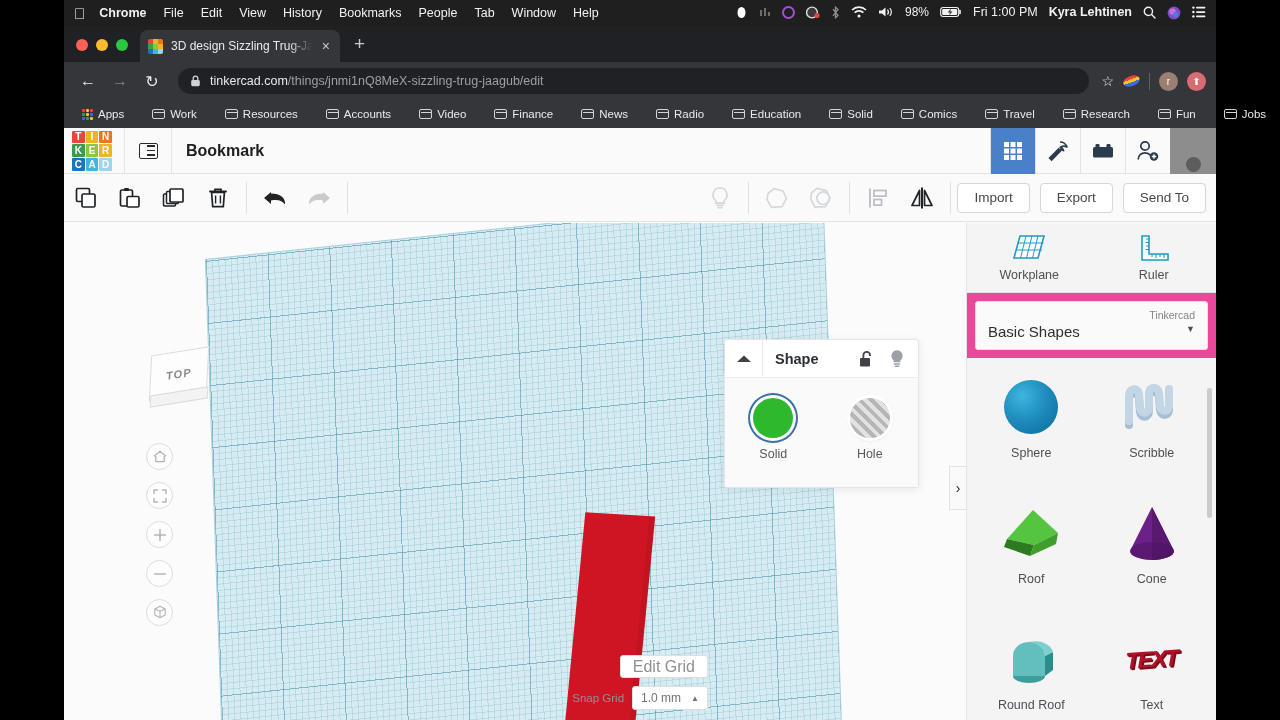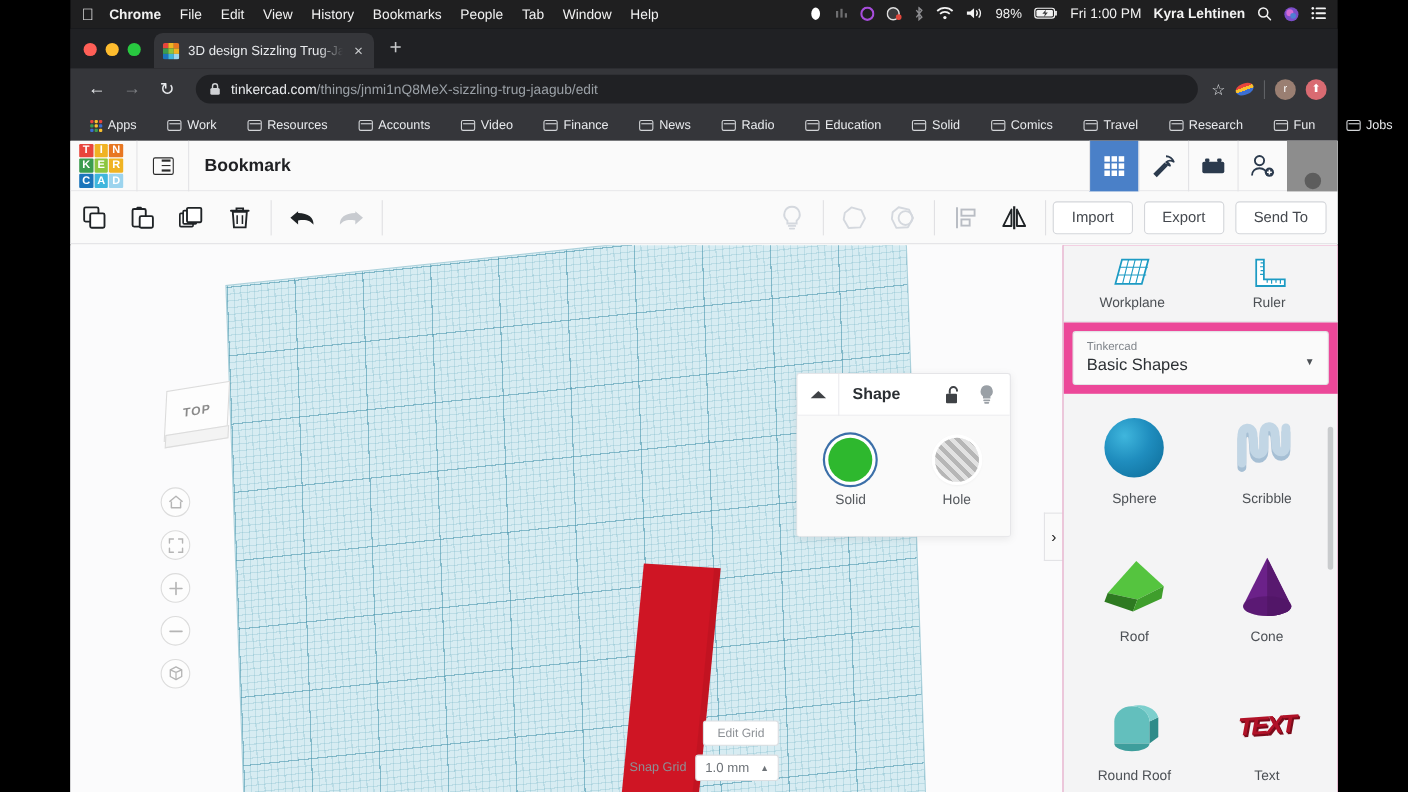--- a/index.html
+++ b/index.html
@@ -138,36 +138,36 @@
   .sp-label { font-size: 12.5px; color: #55595e; }
 
   
   .collapse-tab { position: absolute; right: 250px; top: 338px; width: 17px; height: 44px;
     background: #fafafa; border: 1px solid #e3e3e6; border-right: none;
     display: flex; align-items: center; justify-content: center; font-size: 14px; color: #222; }
 
   
   .gridctl { position: absolute; right: 258px; bottom: 10px; display: flex; flex-direction: column; align-items: flex-end; gap: 8px; }
   .editgrid { height: 23px; padding: 0 12px; border: 1px solid #dcdee1; border-radius: 3px; background: #fff;
-    color: #8d9196; font-size: 11px; display: flex; align-items: center; }
+    color: #8d9196; font-size: 16px; display: flex; align-items: center; }
   .snaprow { display: flex; align-items: center; gap: 8px; }
   .snaplabel { font-size: 11.5px; color: #8d9196; }
   .snapsel { height: 24px; padding: 0 8px; border: 1px solid #dcdee1; border-radius: 3px; background: #fff;
     color: #6e7378; font-size: 12px; display: flex; align-items: center; gap: 10px; }
 
   
   .sidebar { position: absolute; right: 0; top: 95px; bottom: 0; width: 250px; background: #ec4899;
     border-left: 1px solid #e3e3e6; display: flex; flex-direction: column; }
   .sb-tools { height: 70px; display: flex; background: #f4f4f5; border-bottom: 1px solid #e3e3e6; }
   .sb-tool { flex: 1; display: flex; flex-direction: column; align-items: center; justify-content: center; gap: 6px; }
   .sb-tool-label { font-size: 12.5px; color: #4c5055; }
   .sb-select-wrap { padding: 8px; }
   .sb-select { background: #fafafa; border: 1px solid #e3e3e6; border-radius: 3px; padding: 7px 12px 9px 12px;
     position: relative; }
-  .sb-sel-sup { font-size: 10.5px; color: #80858b; }
+  .sb-sel-sup { font-size: 10.5px; color: #80858b; text-align: right; }
   .sb-sel-main { font-size: 15px; color: #2b2f33; margin-top: 2px; }
   .sb-sel-caret { position: absolute; right: 12px; top: 50%; transform: translateY(-2px); color: #4c5055; font-size: 9px; }
   .sb-grid { flex: 1; position: relative; overflow: hidden; background: #f4f4f5; }
   .sb-items { display: grid; grid-template-columns: 1fr 1fr; padding: 6px 4px; }
   .sb-item { display: flex; flex-direction: column; align-items: center; justify-content: flex-start; gap: 8px; padding: 12px 0 10px 0; height: 126px; }
   .sb-thumb { width: 62px; height: 62px; display: flex; align-items: center; justify-content: center; }
   .sb-item-label { font-size: 12.5px; color: #4c5055; }
   .sb-scroll { position: absolute; right: 4px; top: 30px; width: 5px; height: 130px; background: #c9cbcd; border-radius: 3px; }
 
   .sphere3d { width: 54px; height: 54px; border-radius: 50%;

